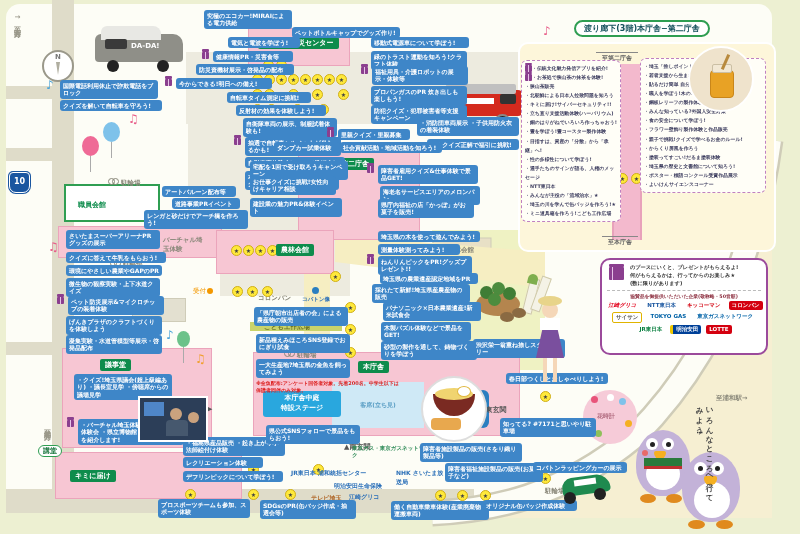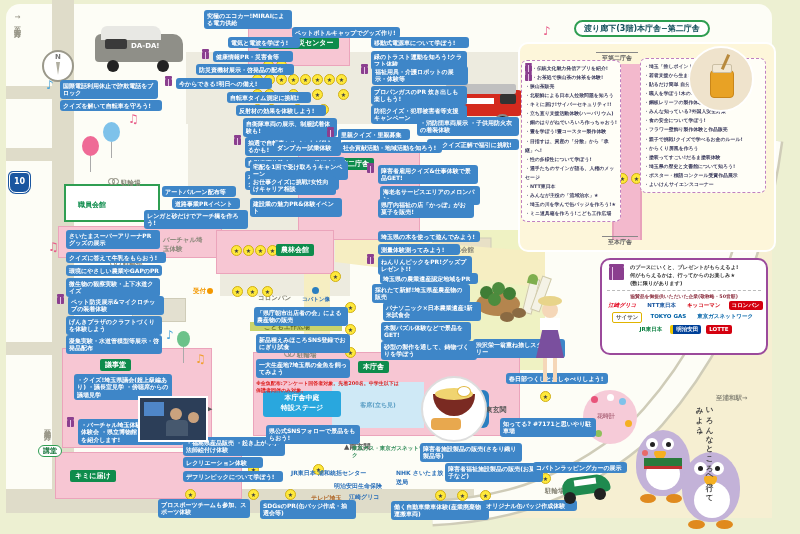--- a/index.html
+++ b/index.html
@@ -24,21 +24,21 @@
   .gift::before{content:"";position:absolute;left:2.7px;top:0;width:1.6px;height:100%;background:#e6c2e8}
   .gift::after{content:"";position:absolute;left:0;top:-2.6px;width:100%;height:2.2px;background:#8b3f8f;border-radius:1px}
   .balloon{position:absolute;border-radius:50%;z-index:3}
   .balloon::after{content:"";position:absolute;left:45%;top:100%;width:1px;height:16px;background:#aaa}
   .stage{position:absolute;background:#29a7de;color:#fff;font-size:7px;font-weight:bold;text-align:center;line-height:1.4;padding:3px 2px;border-radius:3px;z-index:6}
   .seats{position:absolute;background:#cfe9f6;color:#5a9ec4;font-size:6px;font-weight:bold;text-align:center;z-index:3;display:flex;align-items:center;justify-content:center}
   .bike{width:11px;height:7px;position:relative;display:inline-block;margin-right:2px}
   .bike::before,.bike::after{content:"";position:absolute;bottom:0;width:5px;height:5px;border:1px solid #8a887a;border-radius:50%}
   .bike::after{right:0}
   .rdot{display:inline-block;width:6px;height:6px;background:#f39800;border-radius:50%;vertical-align:middle;margin:0 1px}
-  .rcpt{position:absolute;color:#f39800;font-size:6.5px;font-weight:bold;z-index:5;white-space:nowrap}
+  .rcpt{position:absolute;color:#f39800;font-size:6.5px;font-weight:normal;z-index:5;white-space:nowrap}
   
   #corridor{position:absolute;left:518px;top:42px;width:254px;height:206px;background:#fdf6da;border:2px solid #fff;border-radius:10px;z-index:3}
   #corridor-strip{position:absolute;left:612px;top:64px;width:26px;height:176px;background:#f3b9cd;border-left:2px solid #e8a2bb;border-right:2px solid #e8a2bb;z-index:3}
   #corridor-title{position:absolute;left:574px;top:20px;background:#fff;border:2px solid #2f9e52;color:#14505c;font-size:8px;font-weight:bold;padding:1px 8px;border-radius:9px;z-index:9;white-space:nowrap}
   .clist{position:absolute;background:#fffef7;border:1px dashed #c080c0;border-radius:6px;padding:3px 3px;z-index:5;margin:0;list-style:none}
   .clist li{font-size:4.9px;color:#3c3c5e;font-weight:bold;line-height:1.85}
   .cor-dir{position:absolute;font-size:6px;color:#666;font-weight:bold;z-index:5;border-top:1px solid #888;padding:1px 6px 0}
   
   #giftpanel{position:absolute;left:600px;top:258px;width:168px;height:97px;background:#fff;border:2px solid #9b4a9b;border-radius:10px;z-index:8;padding:4px 5px;box-sizing:border-box}
   #giftpanel .big{width:15px;height:13px;float:left;margin:3px 6px 0 2px}

